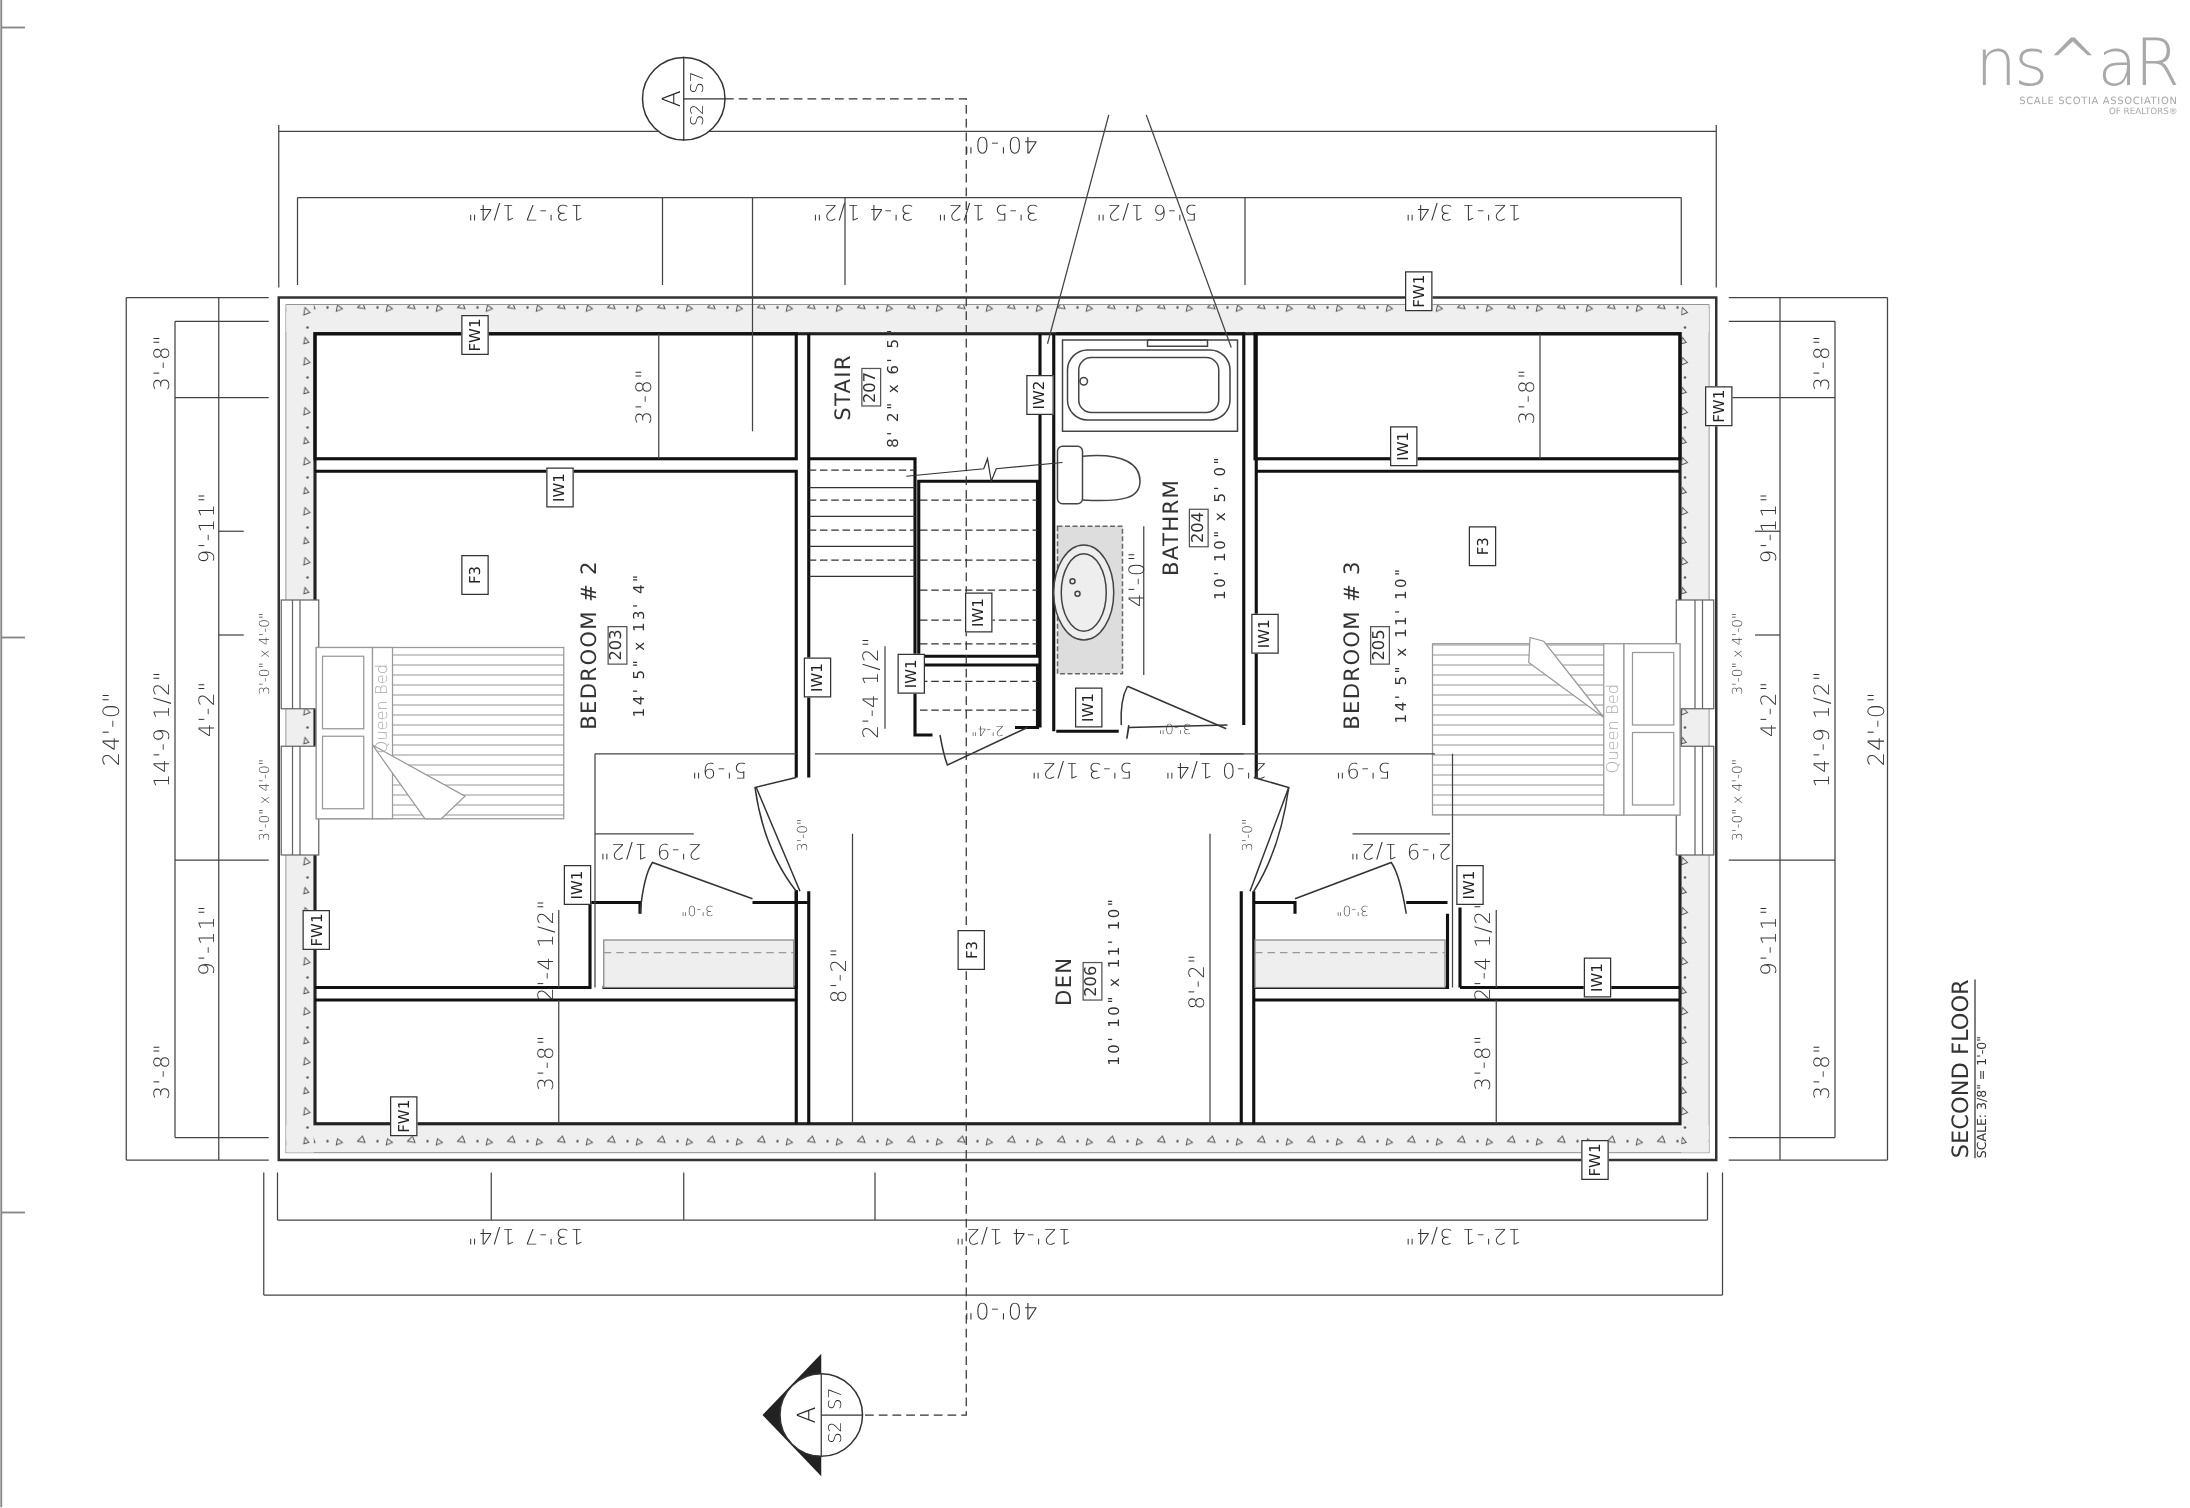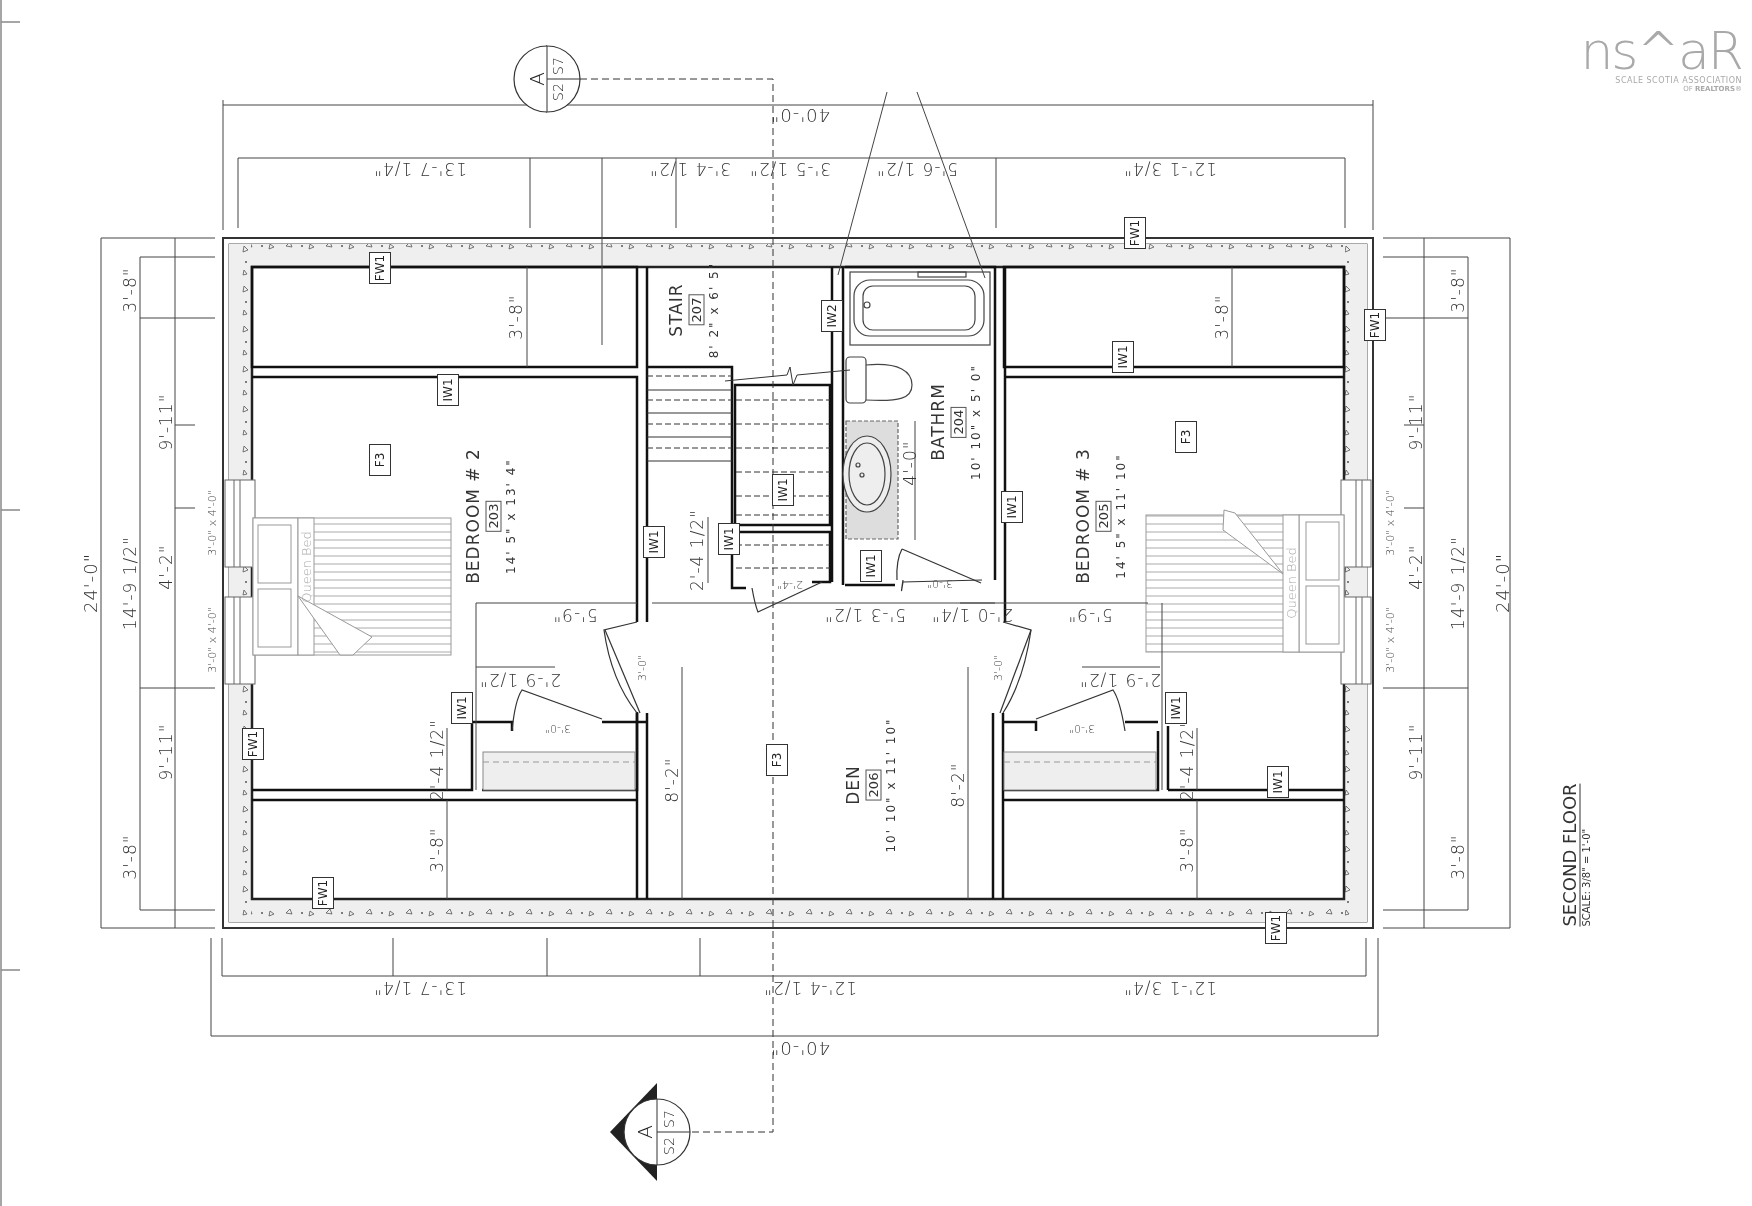--- a/index.html
+++ b/index.html
@@ -15,21 +15,21 @@
   .tag.v { width:20px; height:30px; }
   .tag.v span { transform:rotate(-90deg); display:block; white-space:nowrap; }
   .room { position:absolute; transform:translate(-50%,-50%) rotate(-90deg); text-align:center; color:#333; }
   .room .name { font-size:17px; letter-spacing:1px; display:block; }
   .room .num { font-size:13px; border:1px solid #555; padding:0 2px; display:inline-block; line-height:14px; }
   .room .size { font-size:12px; letter-spacing:2px; display:block; margin-top:2px; }
   .logo { position:absolute; left:1578px; top:26px; width:164px; text-align:right; color:#a9a9a9; }
   .logo .mark { font-size:52px; font-weight:300; letter-spacing:-2px; line-height:50px; font-family:"DejaVu Sans", sans-serif; }
   .logo .sub1 { font-size:8px; letter-spacing:0.5px; }
   .logo .sub2 { font-size:7px; }
-  .logo .sub2 b { font-weight:bold; }
+  .logo .sub2 b { font-weight:normal; }
   .title-block { position:absolute; left:1575px; top:855px; transform:translate(-50%,-50%) rotate(-90deg); color:#333; white-space:nowrap; }
   .title-block .t { font-size:18px; border-bottom:1.5px solid #333; display:block; }
   .title-block .s { font-size:10px; display:block; }
   .sec { position:absolute; font-size:20px; color:#222; }
 </style>
 </head>
 <body>
 
 <svg id="plan" viewBox="0 0 1752 1206" xmlns="http://www.w3.org/2000/svg">
   <defs>

